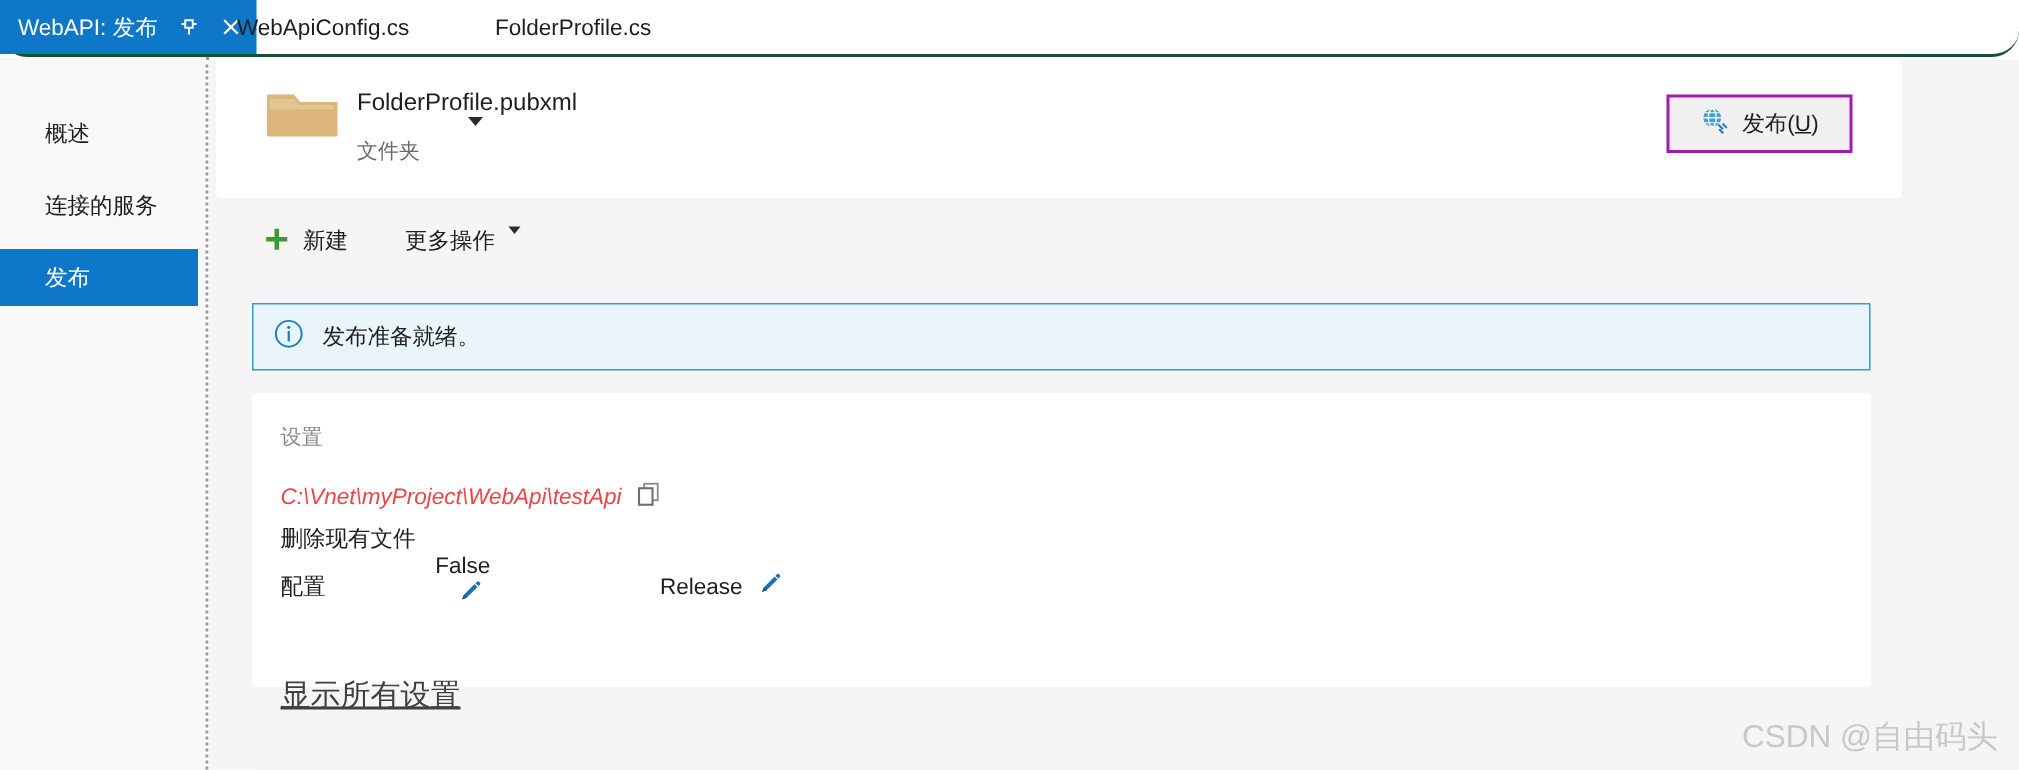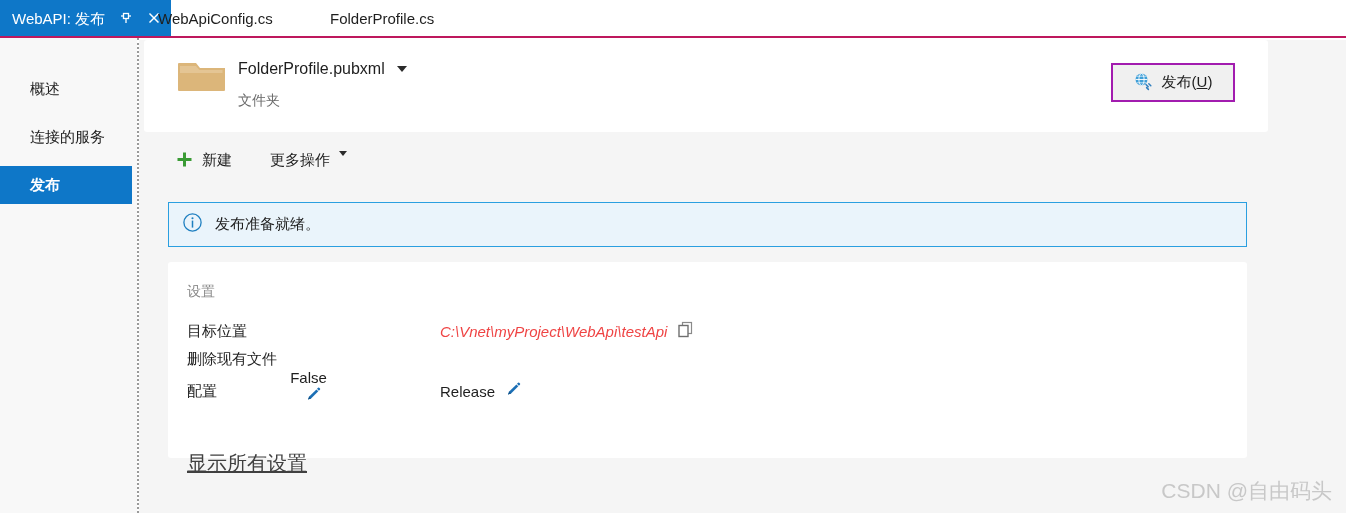--- a/index.html
+++ b/index.html
@@ -16,22 +16,23 @@
     -webkit-font-smoothing: antialiased;
   }
 
   
   .tabstrip {
     position: absolute;
     left: 0; top: 0;
     width: 1346px;
     height: 38px;
     background: #ffffff;
-    border-bottom: 2px solid #be185d;
+    border-bottom: 2px solid #14532d;
     box-sizing: border-box;
+    border-radius: 18px;
   }
   .tab {
     position: absolute;
     top: 0;
     height: 36px;
     display: flex;
     align-items: center;
     font-size: 15px;
     color: #1e1e1e;
     white-space: nowrap;
@@ -76,21 +77,21 @@
     display: flex;
     align-items: center;
     padding-left: 30px;
     font-size: 15px;
     color: #1e1e1e;
     box-sizing: border-box;
   }
   .side-item.sel {
     background: #0e77c8;
     color: #ffffff;
-    font-weight: bold;
+    font-weight: normal;
     width: 132px;
   }
   .side-item-0 { margin-top: 32px; }
   .side-item-1 { margin-top: 10px; }
   .side-item-2 { margin-top: 10px; }
 
   
   .main {
     position: absolute;
     left: 139px; top: 40px;
@@ -111,20 +112,21 @@
   .folder-icon {
     position: absolute;
     left: 33px; top: 17px;
     width: 50px; height: 40px;
   }
   .profile-name-row {
     position: absolute;
     left: 94px; top: 20px;
     display: flex;
     align-items: center;
+    flex-direction: column;
   }
   .profile-name {
     font-size: 16px;
     color: #1e1e1e;
   }
   .caret-down {
     margin-left: 12px;
     width: 0; height: 0;
     border-left: 5px solid transparent;
     border-right: 5px solid transparent;
@@ -359,21 +361,20 @@
         <rect x="9.75" y="8.6" width="1.5" height="7" fill="#1e7fc0"></rect>
       </svg>
     </span>
     <span class="info-text">发布准备就绪。</span>
   </div>
 
   <div class="settings-card">
     <div class="settings-title">设置</div>
 
     <div class="srow srow-0">
-      <span class="skey">目标位置</span>
       <span class="sval-link">C:\Vnet\myProject\WebApi\testApi</span>
       <span>
         <svg width="17" height="17" viewBox="0 0 17 17">
           <rect x="5.5" y="1.5" width="9" height="11" fill="#ffffff" stroke="#8a8a8a" stroke-width="1.2"></rect>
           <rect x="2" y="4.5" width="9" height="11" fill="#ffffff" stroke="#6f6f6f" stroke-width="1.4"></rect>
         </svg>
       </span>
     </div>
 
     <div class="srow srow-1">

